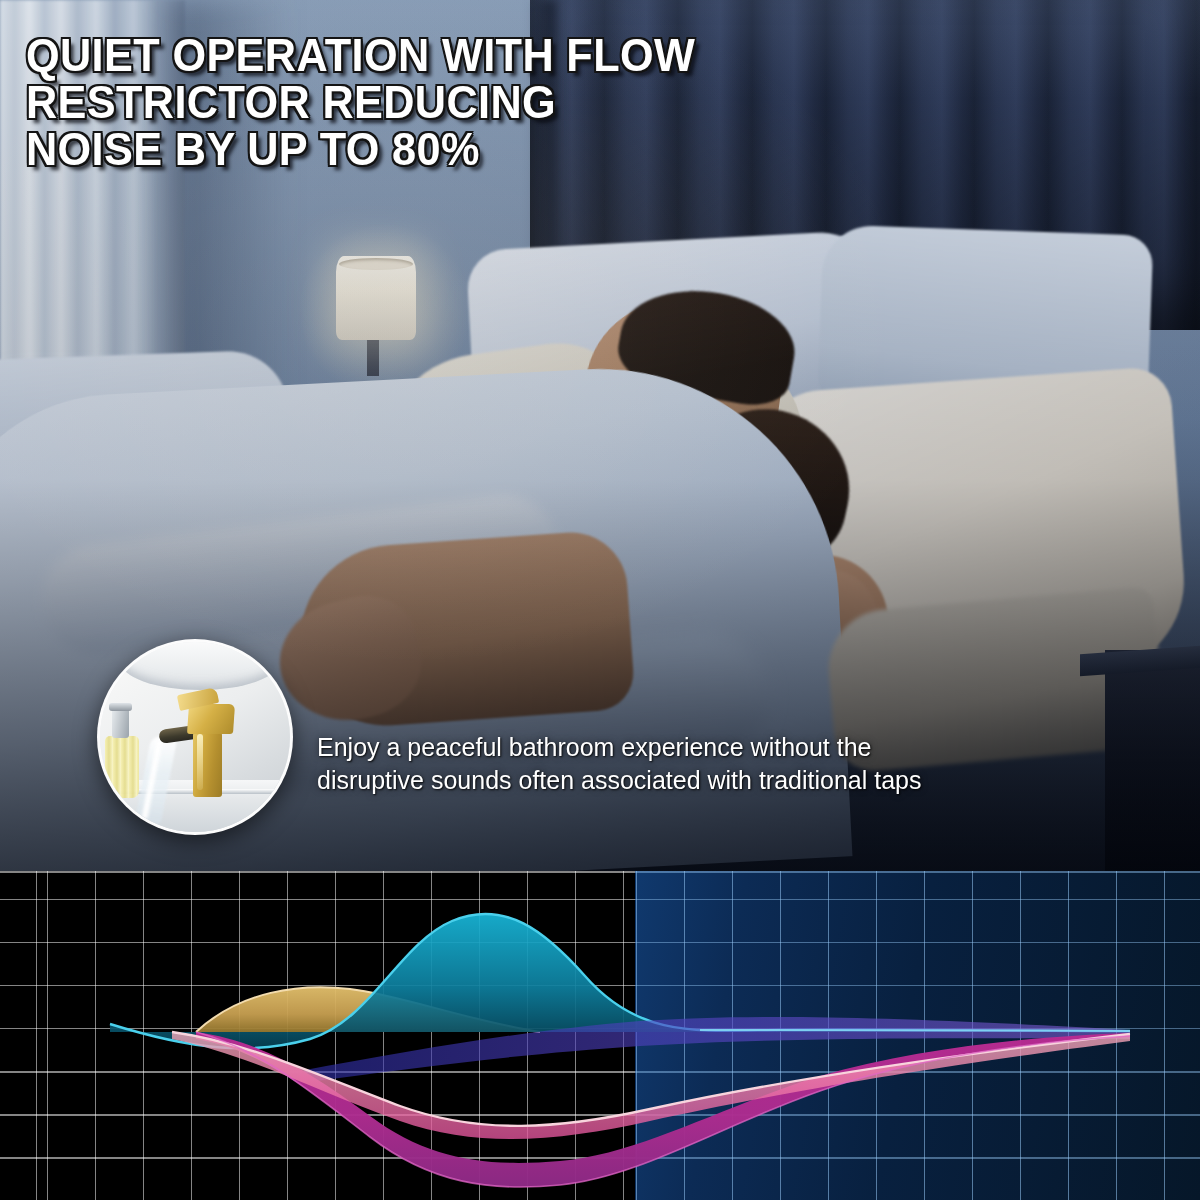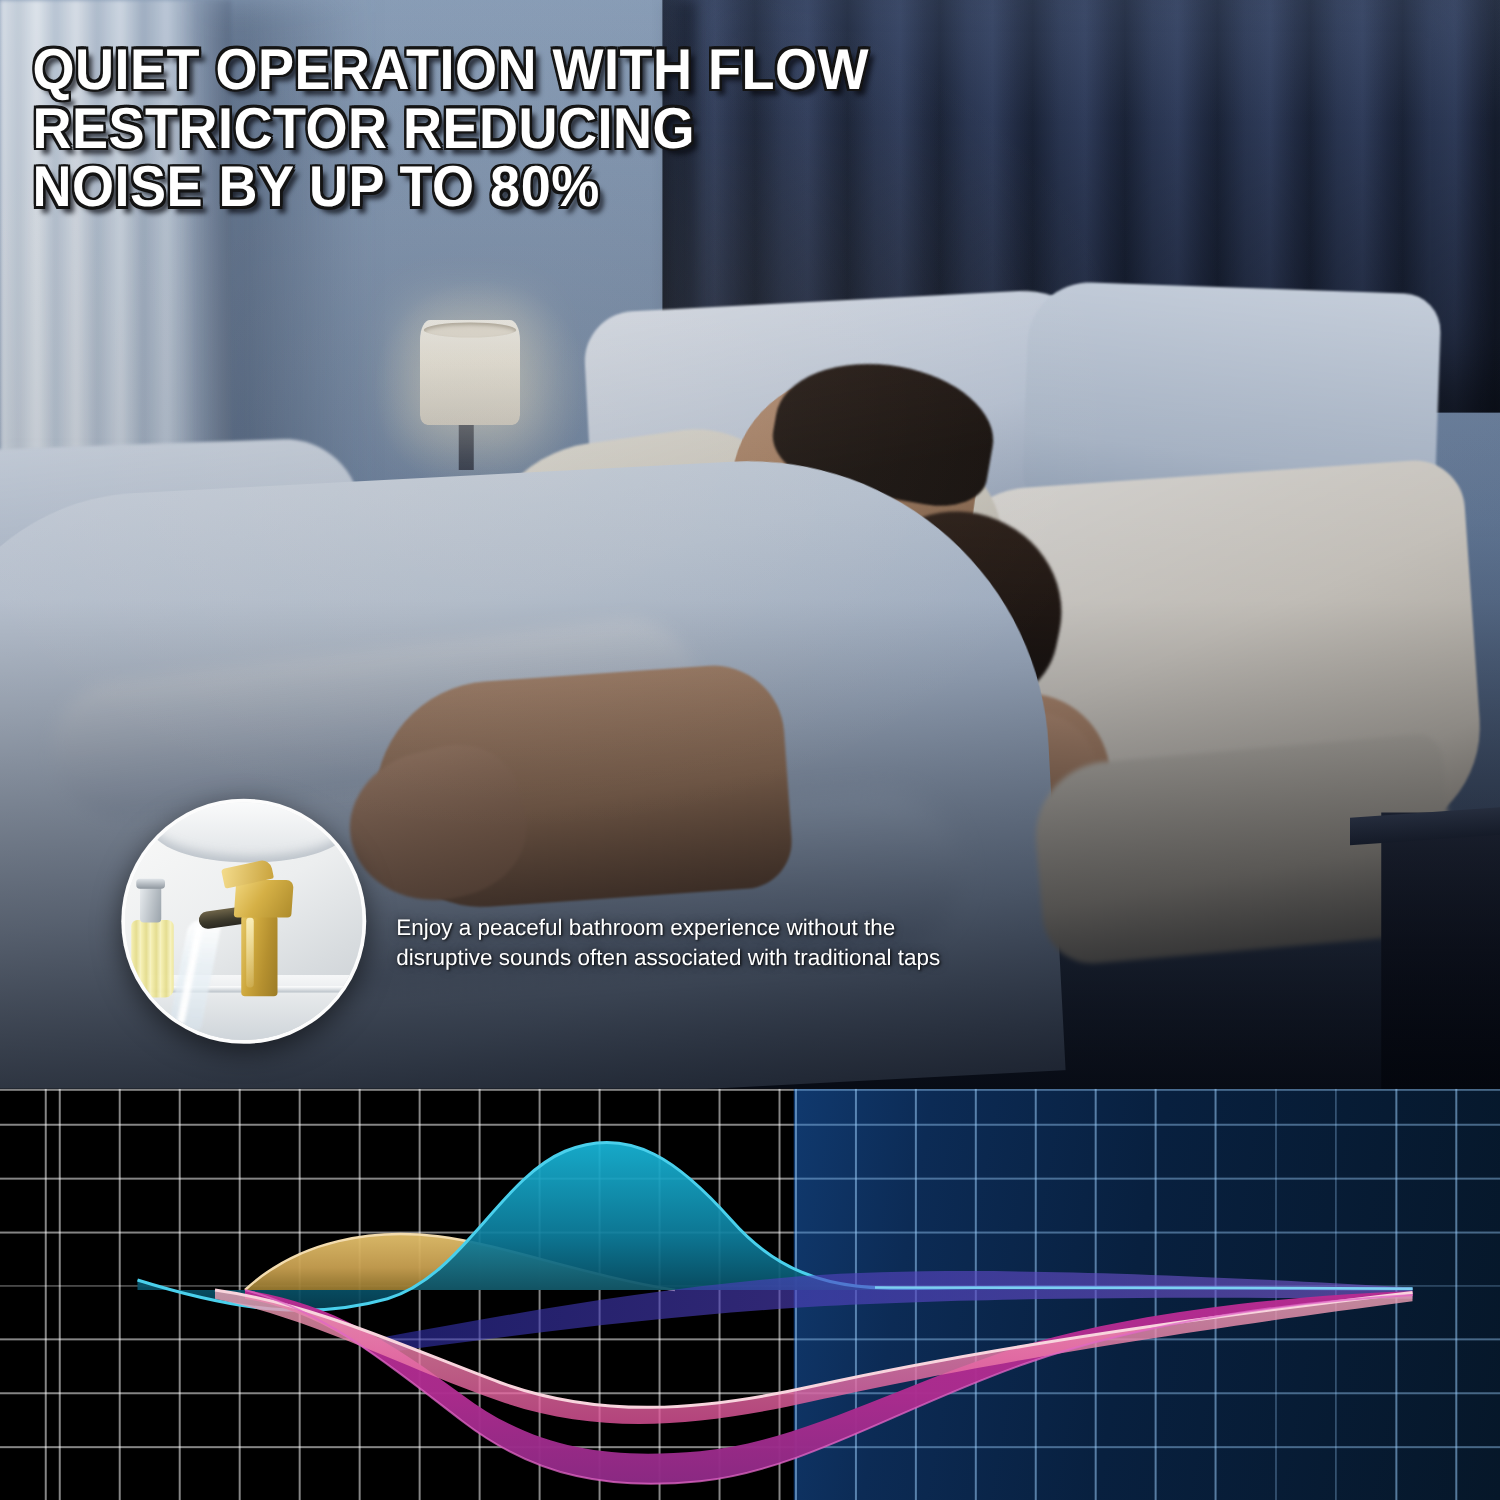--- a/index.html
+++ b/index.html
@@ -424,21 +424,21 @@
     background: linear-gradient(180deg, #dfe4e8, #8f979f);
     border-radius: 3px;
   }
 
   .caption {
     position: absolute;
     left: 317px;
     top: 731px;
     width: 680px;
     color: #ffffff;
-    font-size: 18px;
+    font-size: 25px;
     line-height: 1.32;
     font-weight: 400;
     text-shadow: 1px 1px 2px rgba(0,0,0,.85), 0 0 7px rgba(0,0,0,.55);
     white-space: pre-line;
   }
 
   
   .wave-panel {
     position: absolute;
     left: 0;

